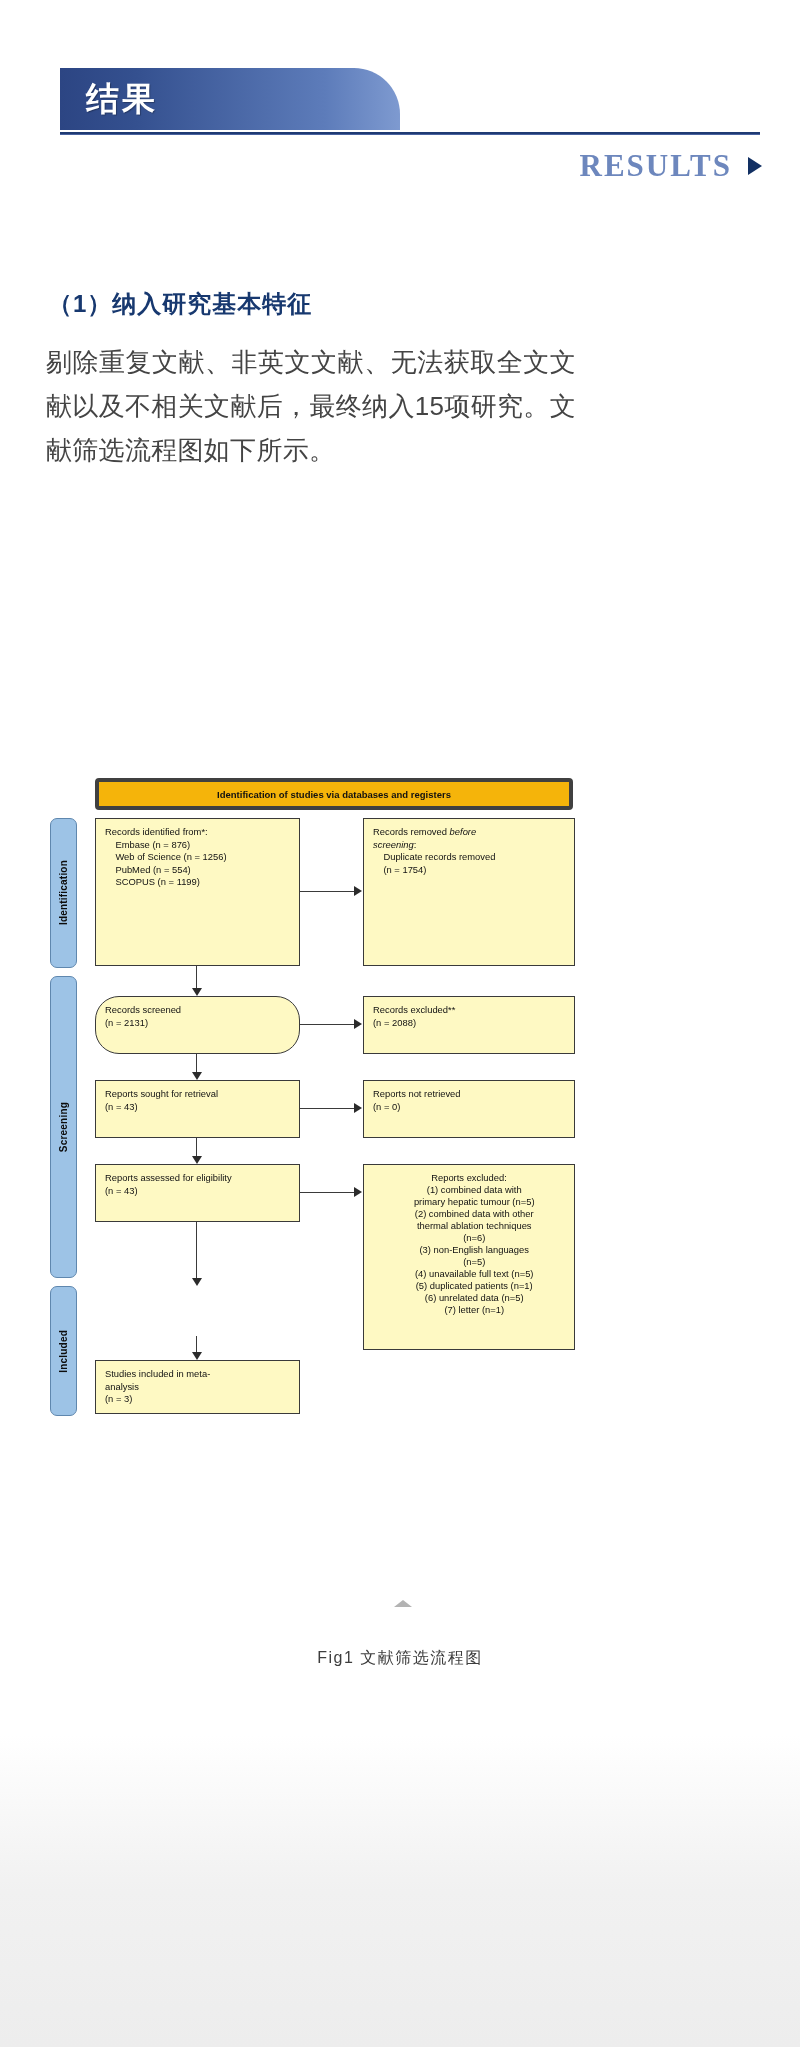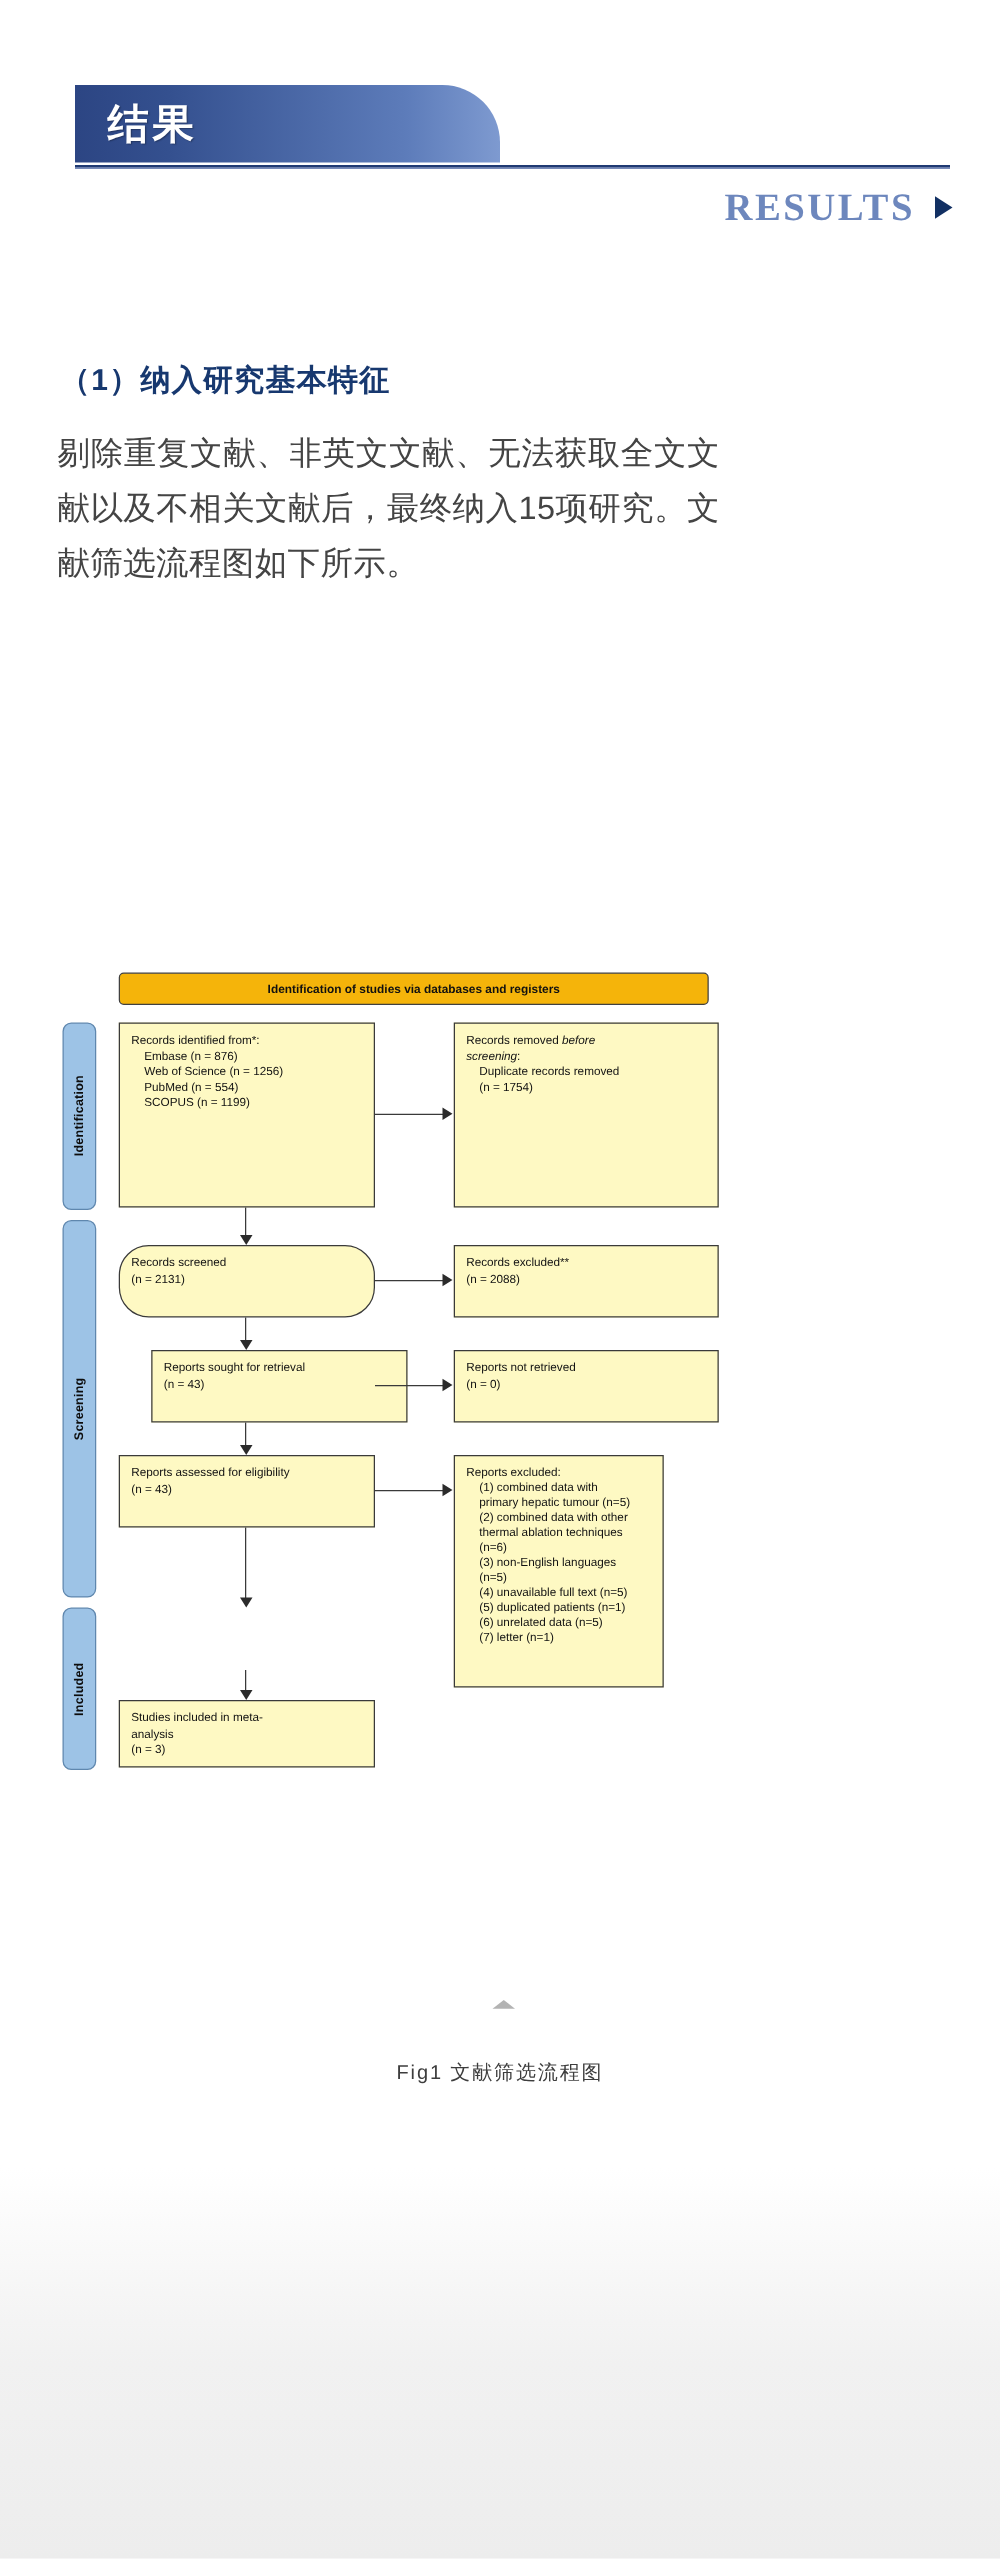--- a/index.html
+++ b/index.html
@@ -113,21 +113,21 @@
     height: 500px;
     font-family: "Liberation Sans", "DejaVu Sans", sans-serif;
   }
   .pr-bar {
     position: absolute;
     left: 45px;
     top: 0;
     width: 470px;
     height: 24px;
     background: #f5b40a;
-    border: 1px solid #404040;
+    border: 4px solid #404040;
     border-radius: 4px;
     display: flex;
     align-items: center;
     justify-content: center;
     font-size: 9.5px;
     font-weight: bold;
     color: #111111;
   }
   .pr-stage {
     position: absolute;
@@ -265,32 +265,32 @@
 
     <div class="pr-box" style="left:45px; top:218px; width:205px; height:58px;border-radius:24px;">Records screened
 (n = 2131)</div>
     <div class="pr-box" style="left:313px; top:218px; width:212px; height:58px;">Records excluded**
 (n = 2088)</div>
     <div class="hline" style="left:250px; top:246px; width:55px;"></div>
     <div class="arrow-r" style="left:304px; top:241px;"></div>
     <div class="vline" style="left:146px; top:276px; height:22px;"></div>
     <div class="arrow-d" style="left:142px; top:294px;"></div>
 
-    <div class="pr-box" style="left:45px; top:302px; width:205px; height:58px;margin-left:26px;">Reports sought for retrieval
+    <div class="pr-box" style="left:45px; top:302px; width:205px; height:58px;">Reports sought for retrieval
 (n = 43)</div>
     <div class="pr-box" style="left:313px; top:302px; width:212px; height:58px;">Reports not retrieved
 (n = 0)</div>
     <div class="hline" style="left:250px; top:330px; width:55px;"></div>
     <div class="arrow-r" style="left:304px; top:325px;"></div>
     <div class="vline" style="left:146px; top:360px; height:22px;"></div>
     <div class="arrow-d" style="left:142px; top:378px;"></div>
 
     <div class="pr-box" style="left:45px; top:386px; width:205px; height:58px;">Reports assessed for eligibility
 (n = 43)</div>
-    <div class="pr-box tight" style="left:313px; top:386px; width:168px; height:186px;">Reports excluded:
+    <div class="pr-box tight" style="left:313px; top:386px; width:212px; height:186px;text-align:center;">Reports excluded:
     (1) combined data with
     primary hepatic tumour (n=5)
     (2) combined data with other
     thermal ablation techniques
     (n=6)
     (3) non-English languages
     (n=5)
     (4) unavailable full text (n=5)
     (5) duplicated patients (n=1)
     (6) unrelated data (n=5)

